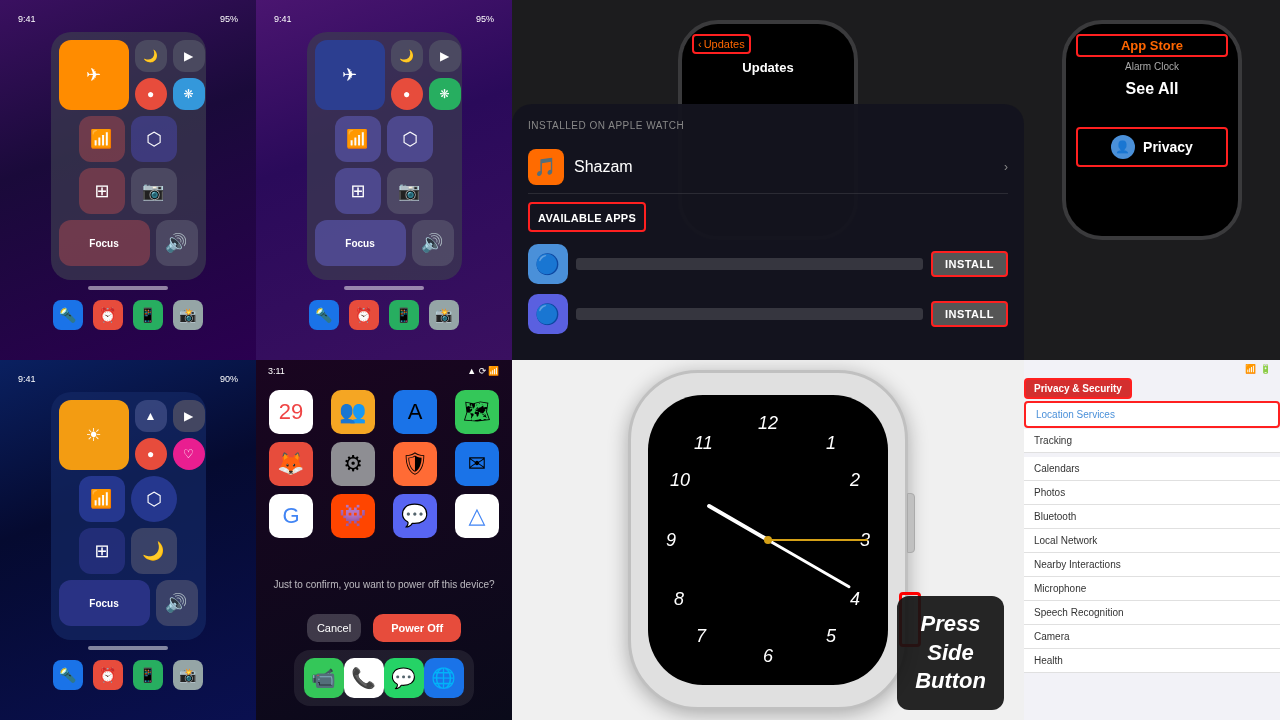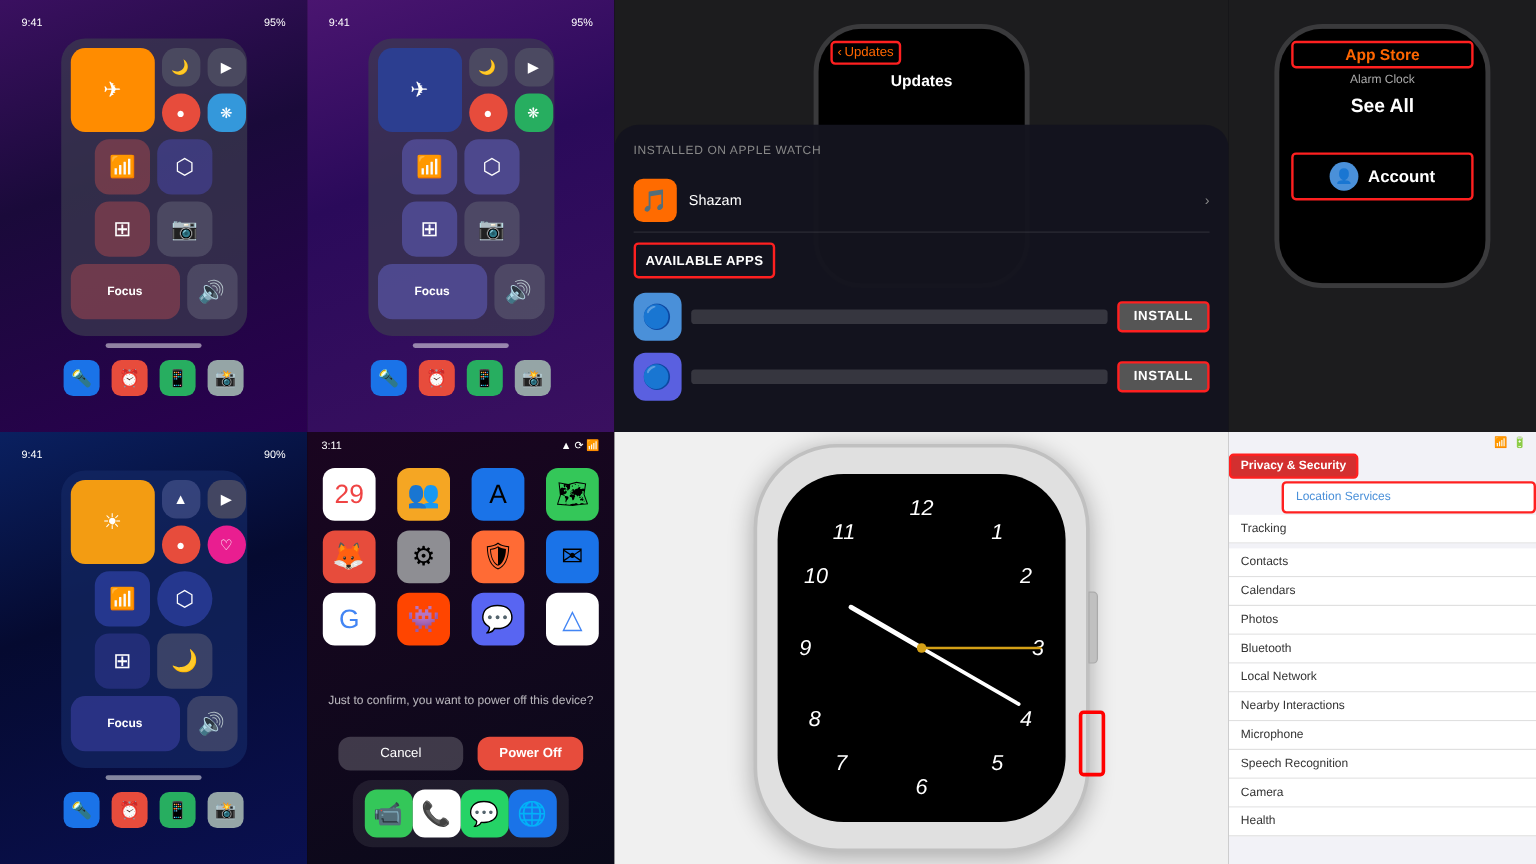--- a/index.html
+++ b/index.html
@@ -313,21 +313,21 @@
       background: #ff6b00;
       display: flex;
       align-items: center;
       justify-content: center;
       font-size: 18px;
       margin-right: 10px;
     }
 
     .overlay-app-name {
       color: #fff;
-      font-size: 12px;
+      font-size: 16px;
       flex: 1;
     }
 
     .overlay-chevron {
       color: #888;
       font-size: 12px;
     }
 
     .overlay-available-header {
       border: 2px solid #ff4444;
@@ -585,21 +585,21 @@
     .power-buttons-row {
       display: flex;
       gap: 12px;
     }
 
     .power-cancel-btn {
       background: rgba(255,255,255,0.2);
       color: #fff;
       border: none;
       border-radius: 10px;
-      padding: 8px 35px;
+      padding: 8px 10px;
       font-size: 11px;
     }
 
     .power-off-btn {
       background: #e74c3c;
       color: #fff;
       border: none;
       border-radius: 10px;
       padding: 8px 18px;
       font-size: 11px;
@@ -787,21 +787,21 @@
     </div>
 
     <div class="cell cell-top-right">
       <div class="watch-frame" style="margin:0 auto;">
         <div class="watch-screen">
           <div class="watch-appstore-title red-outline">App Store</div>
           <div class="watch-app-name">Alarm Clock</div>
           <div class="watch-see-all">See All</div>
           <div class="watch-account-btn red-outline">
             <div class="watch-account-icon">👤</div>
-            <span>Account</span>
+            <span>Privacy</span>
           </div>
         </div>
         <div class="watch-btn-top"></div>
         <div class="watch-btn-bottom"></div>
       </div>
     </div>
   </div>
 
   <div class="bottom-row">
 
@@ -936,44 +936,44 @@
               <div class="clock-hand-second"></div>
               <div class="clock-center"></div>
             </div>
           </div>
           <div class="watch-side-btn"></div>
 
           <div style="position:absolute; right:-16px; bottom:60px; width:22px; height:55px; border:3px solid #ff0000; border-radius:4px;"></div>
         </div>
       </div>
 
+      <div class="press-side-btn-label">
+        <span>Press<br>Side<br>Button</span>
+      </div>
     </div>
 
     <div class="cell cell-bottom-right">
       <div class="settings-panel">
         
         <div class="settings-status-bar">
           <span>📶</span>
           <span>🔋</span>
         </div>
         
         <div class="settings-header red-outline" style="display:inline-block;font-size:10px;padding:3px 8px;">Privacy &amp; Security</div>
         
-        <div class="settings-item settings-item-active red-outline" style="margin-bottom:1px;margin-left:44px;">
+        <div class="settings-item settings-item-active red-outline" style="margin-bottom:1px;">
           <span>Location Services</span>
         </div>
         
         <div class="settings-item">
           <span>Tracking</span>
         </div>
         <div style="height:4px;background:#f2f2f7;"></div>
         <div class="settings-item">
-          <span>Contacts</span>
-        </div>
-        <div class="settings-item">
           <span>Calendars</span>
         </div>
         <div class="settings-item">
           <span>Photos</span>
         </div>
         <div class="settings-item">
           <span>Bluetooth</span>
         </div>
         <div class="settings-item">
           <span>Local Network</span>

